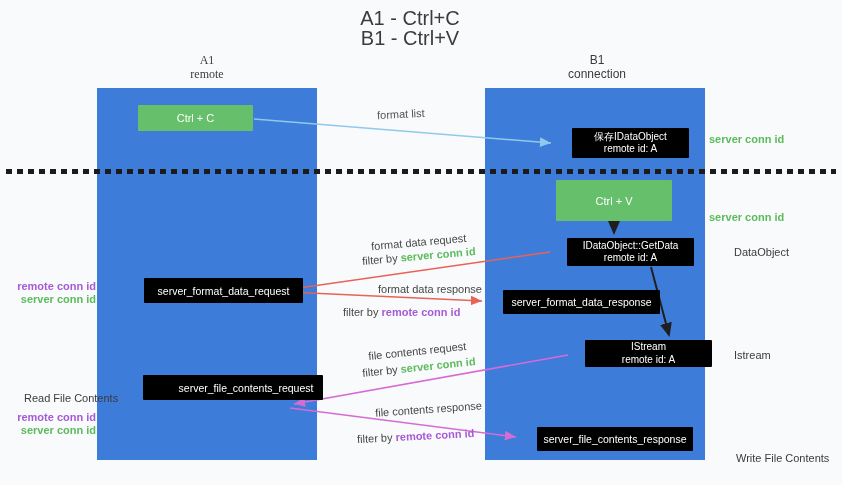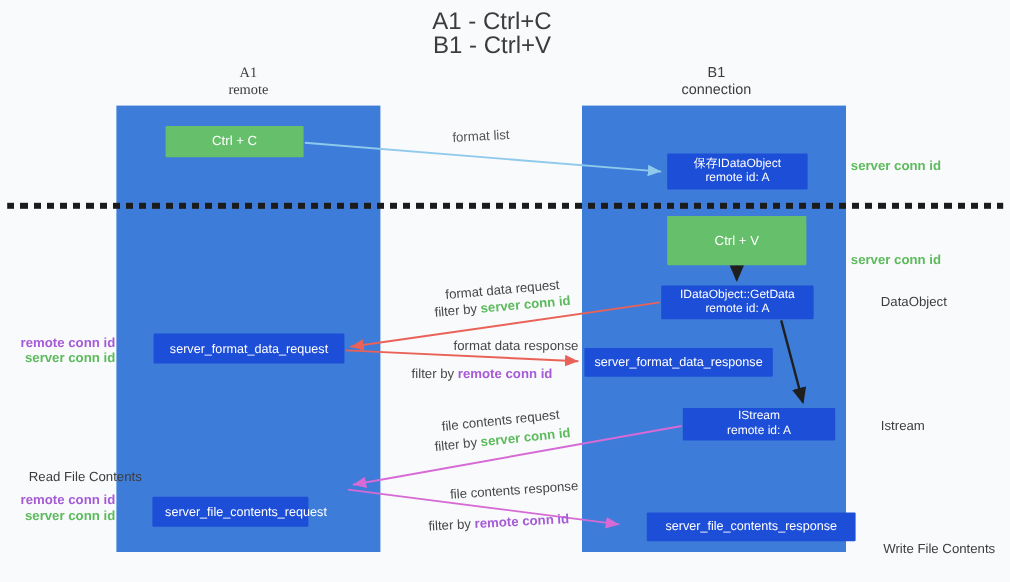--- a/index.html
+++ b/index.html
@@ -41,21 +41,21 @@
     flex-direction:column;
     align-items:center;
     justify-content:center;
     color:#ffffff;
     font-size:11px;
     text-align:center;
     white-space:nowrap;
     border-radius:1px;
   }
   .green  { background:#66bf6a; }
-  .orange { background:#1d4ed8; }
+  .orange { background:#000000;margin-left:16px; }
   .two-line { font-size:10px; line-height:12.5px; }
   .small-node { font-size:10.5px; }
   .lbl {
     position:absolute;
     font-size:11px;
     color:#474747;
     white-space:nowrap;
   }
   .green-t { color:#5cbb5c; font-weight:bold; }
   .purple-t { color:#a65bd6; font-weight:bold; }
@@ -145,23 +145,23 @@
 
 <div class="node orange small-node" style="left:128px; top:278px; width:159px; height:25px;">server_format_data_request</div>
 
 <div class="node orange small-node" style="left:487px; top:290px; width:157px; height:24px;">server_format_data_response</div>
 
 <div class="node orange two-line" style="left:569px; top:340px; width:127px; height:27px;">
   <div>IStream</div>
   <div>remote id: A</div>
 </div>
 
-<div class="node orange small-node" style="left:127px; top:414px; width:130px; height:25px;padding-left:26px;">server_file_contents_request</div>
+<div class="node orange small-node" style="left:127px; top:375px; width:180px; height:25px;padding-left:26px;">server_file_contents_request</div>
 
-<div class="node orange small-node" style="left:539px; top:427px; width:174px; height:24px;">server_file_contents_response</div>
+<div class="node orange small-node" style="left:521px; top:427px; width:156px; height:24px;">server_file_contents_response</div>
 
 <div class="lbl" style="left:377px; top:108px; transform:rotate(-3deg); color:#555;">format list</div>
 
 <div class="lbl" style="left:371px; top:236px; transform:rotate(-5deg);">format data request</div>
 <div class="lbl" style="left:362px; top:250px; transform:rotate(-5deg);">
   <span>filter by </span><span class="green-t">server conn id</span>
 </div>
 
 <div class="lbl" style="left:378px; top:283px;">format data response</div>
 <div class="lbl" style="left:343px; top:306px;">

